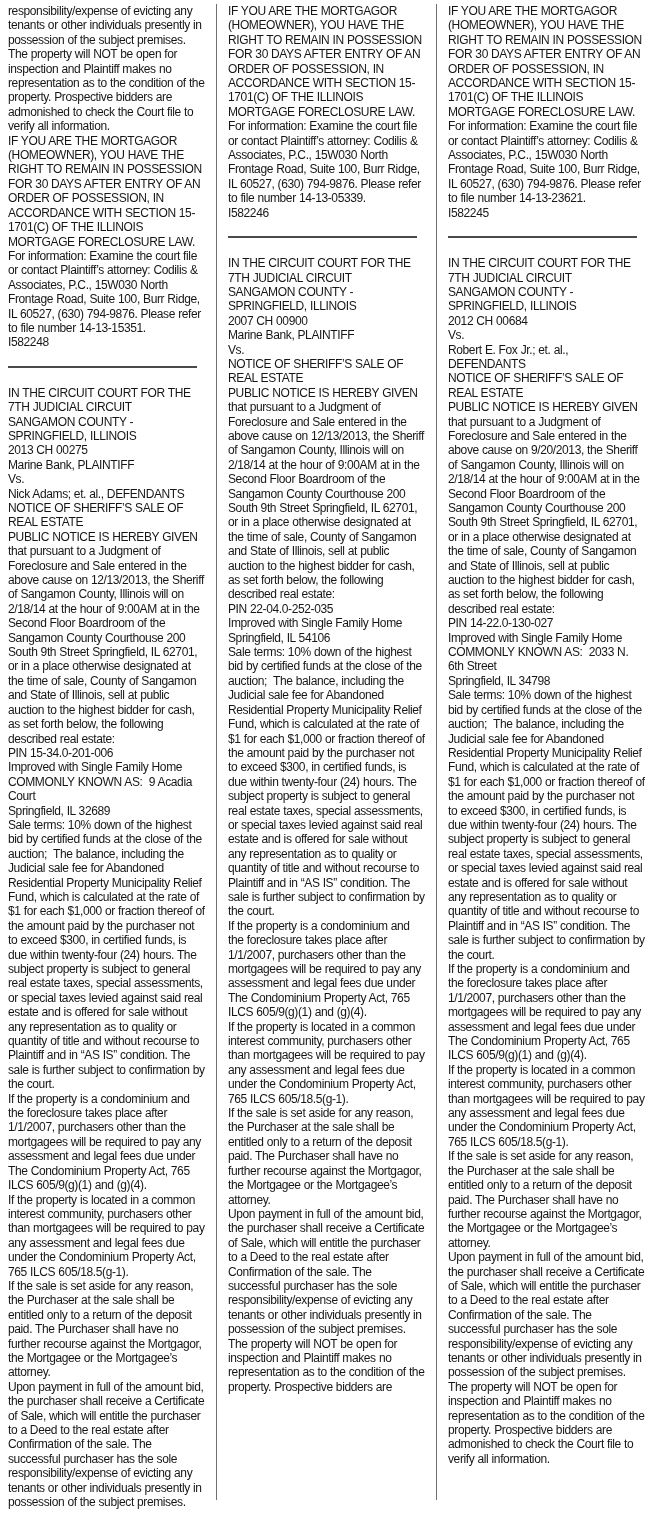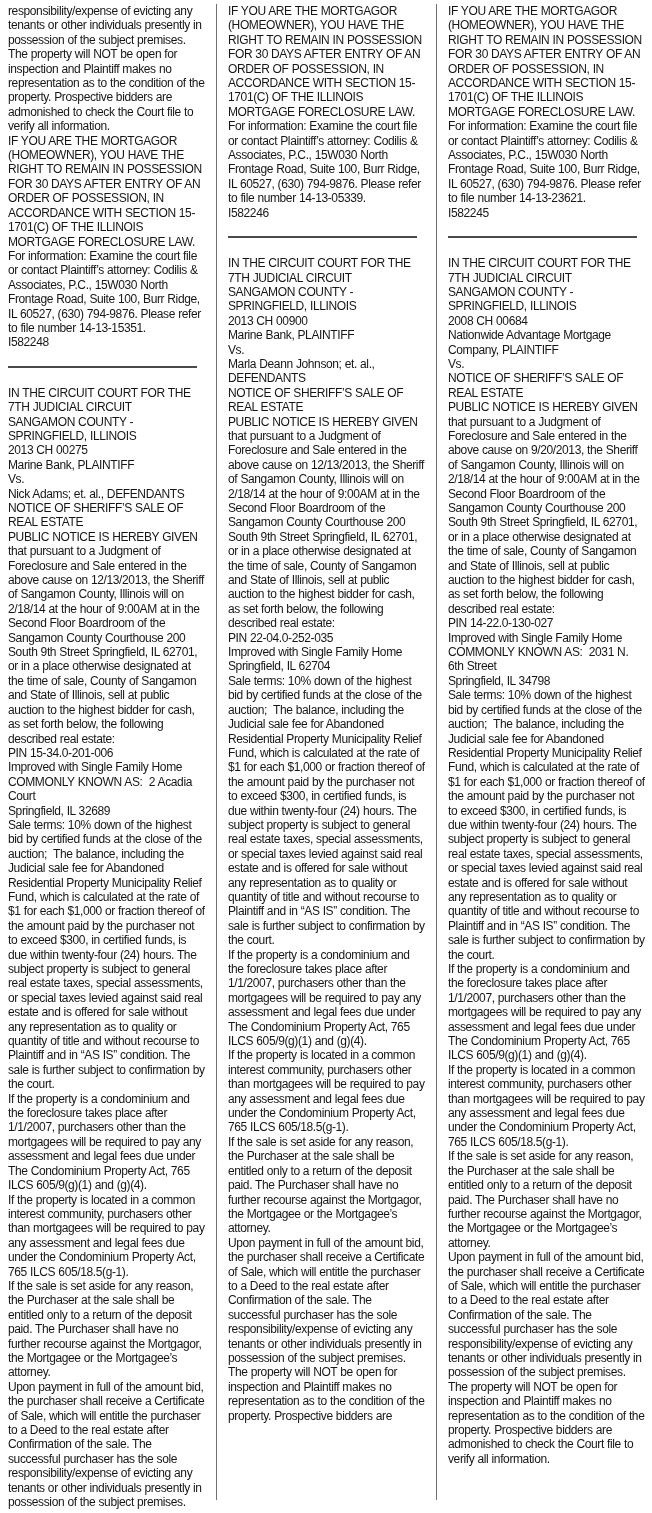--- a/index.html
+++ b/index.html
@@ -58,75 +58,74 @@
         <div class="para">IN THE CIRCUIT COURT FOR THE 7TH JUDICIAL CIRCUIT</div>
         <div class="para">SANGAMON COUNTY - SPRINGFIELD, ILLINOIS</div>
         <div class="para">2013 CH 00275</div>
         <div class="para">Marine Bank, PLAINTIFF</div>
         <div class="para">Vs.</div>
         <div class="para">Nick Adams; et. al., DEFENDANTS</div>
         <div class="para">NOTICE OF SHERIFF’S SALE OF REAL ESTATE</div>
         <div class="para">PUBLIC NOTICE IS HEREBY GIVEN that pursuant to a Judgment of Foreclosure and Sale entered in the above cause on 12/13/2013, the Sheriff of Sangamon County, Illinois will on 2/18/14 at the hour of 9:00AM at in the Second Floor Boardroom of the Sangamon County Courthouse 200 South 9th Street Springfield, IL 62701, or in a place otherwise designated at the time of sale, County of Sangamon and State of Illinois, sell at public auction to the highest bidder for cash, as set forth below, the following described real estate:</div>
         <div class="para">PIN 15-34.0-201-006</div>
         <div class="para">Improved with Single Family Home</div>
-        <div class="para">COMMONLY KNOWN AS:  2 Acadia Court</div>
+        <div class="para">COMMONLY KNOWN AS:  9 Acadia Court</div>
         <div class="para">Springfield, IL 32689</div>
         <div class="para">Sale terms: 10% down of the highest bid by certified funds at the close of the auction;  The balance, including the Judicial sale fee for Abandoned Residential Property Municipality Relief Fund, which is calculated at the rate of $1 for each $1,000 or fraction thereof of the amount paid by the purchaser not to exceed $300, in certified funds, is due within twenty-four (24) hours. The subject property is subject to general real estate taxes, special assessments, or special taxes levied against said real estate and is offered for sale without any representation as to quality or quantity of title and without recourse to Plaintiff and in “AS IS” condition. The sale is further subject to confirmation by the court.</div>
         <div class="para">If the property is a condominium and the foreclosure takes place after 1/1/2007, purchasers other than the mortgagees will be required to pay any assessment and legal fees due under The Condominium Property Act, 765 ILCS 605/9(g)(1) and (g)(4).</div>
         <div class="para">If the property is located in a common interest community, purchasers other than mortgagees will be required to pay any assessment and legal fees due under the Condominium Property Act, 765 ILCS 605/18.5(g-1).</div>
         <div class="para">If the sale is set aside for any reason, the Purchaser at the sale shall be entitled only to a return of the deposit paid. The Purchaser shall have no further recourse against the Mortgagor, the Mortgagee or the Mortgagee’s attorney.</div>
         <div class="para">Upon payment in full of the amount bid, the purchaser shall receive a Certificate of Sale, which will entitle the purchaser to a Deed to the real estate after Confirmation of the sale. The successful purchaser has the sole responsibility/expense of evicting any tenants or other individuals presently in possession of the subject premises. The property will NOT be open for</div>
       </div>
     </div>
   <div class="sep"></div>
   <div class="col">
       <div>
         <div class="para">IF YOU ARE THE MORTGAGOR (HOMEOWNER), YOU HAVE THE RIGHT TO REMAIN IN POSSESSION FOR 30 DAYS AFTER ENTRY OF AN ORDER OF POSSESSION, IN ACCORDANCE WITH SECTION 15-1701(C) OF THE ILLINOIS MORTGAGE FORECLOSURE LAW.</div>
         <div class="para">For information: Examine the court file or contact Plaintiff’s attorney: Codilis &amp; Associates, P.C., 15W030 North Frontage Road, Suite 100, Burr Ridge, IL 60527, (630) 794-9876. Please refer to file number 14-13-05339.</div>
         <div class="para">I582246</div>
       </div>
       <div class="rule"></div>
       <div>
         <div class="para">IN THE CIRCUIT COURT FOR THE 7TH JUDICIAL CIRCUIT</div>
         <div class="para">SANGAMON COUNTY - SPRINGFIELD, ILLINOIS</div>
-        <div class="para">2013 CH 00900</div>
+        <div class="para">2007 CH 00900</div>
         <div class="para">Marine Bank, PLAINTIFF</div>
         <div class="para">Vs.</div>
-        <div class="para">Marla Deann Johnson; et. al., DEFENDANTS</div>
         <div class="para">NOTICE OF SHERIFF’S SALE OF REAL ESTATE</div>
         <div class="para">PUBLIC NOTICE IS HEREBY GIVEN that pursuant to a Judgment of Foreclosure and Sale entered in the above cause on 12/13/2013, the Sheriff of Sangamon County, Illinois will on 2/18/14 at the hour of 9:00AM at in the Second Floor Boardroom of the Sangamon County Courthouse 200 South 9th Street Springfield, IL 62701, or in a place otherwise designated at the time of sale, County of Sangamon and State of Illinois, sell at public auction to the highest bidder for cash, as set forth below, the following described real estate:</div>
         <div class="para">PIN 22-04.0-252-035</div>
         <div class="para">Improved with Single Family Home</div>
-        <div class="para">Springfield, IL 62704</div>
+        <div class="para">Springfield, IL 54106</div>
         <div class="para">Sale terms: 10% down of the highest bid by certified funds at the close of the auction;  The balance, including the Judicial sale fee for Abandoned Residential Property Municipality Relief Fund, which is calculated at the rate of $1 for each $1,000 or fraction thereof of the amount paid by the purchaser not to exceed $300, in certified funds, is due within twenty-four (24) hours. The subject property is subject to general real estate taxes, special assessments, or special taxes levied against said real estate and is offered for sale without any representation as to quality or quantity of title and without recourse to Plaintiff and in “AS IS” condition. The sale is further subject to confirmation by the court.</div>
         <div class="para">If the property is a condominium and the foreclosure takes place after 1/1/2007, purchasers other than the mortgagees will be required to pay any assessment and legal fees due under The Condominium Property Act, 765 ILCS 605/9(g)(1) and (g)(4).</div>
         <div class="para">If the property is located in a common interest community, purchasers other than mortgagees will be required to pay any assessment and legal fees due under the Condominium Property Act, 765 ILCS 605/18.5(g-1).</div>
         <div class="para">If the sale is set aside for any reason, the Purchaser at the sale shall be entitled only to a return of the deposit paid. The Purchaser shall have no further recourse against the Mortgagor, the Mortgagee or the Mortgagee’s attorney.</div>
         <div class="para">Upon payment in full of the amount bid, the purchaser shall receive a Certificate of Sale, which will entitle the purchaser to a Deed to the real estate after Confirmation of the sale. The successful purchaser has the sole responsibility/expense of evicting any tenants or other individuals presently in possession of the subject premises. The property will NOT be open for inspection and Plaintiff makes no representation as to the condition of the property. Prospective bidders are</div>
       </div>
     </div>
   <div class="sep"></div>
   <div class="col">
       <div>
         <div class="para">IF YOU ARE THE MORTGAGOR (HOMEOWNER), YOU HAVE THE RIGHT TO REMAIN IN POSSESSION FOR 30 DAYS AFTER ENTRY OF AN ORDER OF POSSESSION, IN ACCORDANCE WITH SECTION 15-1701(C) OF THE ILLINOIS MORTGAGE FORECLOSURE LAW.</div>
         <div class="para">For information: Examine the court file or contact Plaintiff’s attorney: Codilis &amp; Associates, P.C., 15W030 North Frontage Road, Suite 100, Burr Ridge, IL 60527, (630) 794-9876. Please refer to file number 14-13-23621.</div>
         <div class="para">I582245</div>
       </div>
       <div class="rule"></div>
       <div>
         <div class="para">IN THE CIRCUIT COURT FOR THE 7TH JUDICIAL CIRCUIT</div>
         <div class="para">SANGAMON COUNTY - SPRINGFIELD, ILLINOIS</div>
-        <div class="para">2008 CH 00684</div>
-        <div class="para">Nationwide Advantage Mortgage Company, PLAINTIFF</div>
+        <div class="para">2012 CH 00684</div>
         <div class="para">Vs.</div>
+        <div class="para">Robert E. Fox Jr.; et. al., DEFENDANTS</div>
         <div class="para">NOTICE OF SHERIFF’S SALE OF REAL ESTATE</div>
         <div class="para">PUBLIC NOTICE IS HEREBY GIVEN that pursuant to a Judgment of Foreclosure and Sale entered in the above cause on 9/20/2013, the Sheriff of Sangamon County, Illinois will on 2/18/14 at the hour of 9:00AM at in the Second Floor Boardroom of the Sangamon County Courthouse 200 South 9th Street Springfield, IL 62701, or in a place otherwise designated at the time of sale, County of Sangamon and State of Illinois, sell at public auction to the highest bidder for cash, as set forth below, the following described real estate:</div>
         <div class="para">PIN 14-22.0-130-027</div>
         <div class="para">Improved with Single Family Home</div>
-        <div class="para">COMMONLY KNOWN AS:  2031 N. 6th Street</div>
+        <div class="para">COMMONLY KNOWN AS:  2033 N. 6th Street</div>
         <div class="para">Springfield, IL 34798</div>
         <div class="para">Sale terms: 10% down of the highest bid by certified funds at the close of the auction;  The balance, including the Judicial sale fee for Abandoned Residential Property Municipality Relief Fund, which is calculated at the rate of $1 for each $1,000 or fraction thereof of the amount paid by the purchaser not to exceed $300, in certified funds, is due within twenty-four (24) hours. The subject property is subject to general real estate taxes, special assessments, or special taxes levied against said real estate and is offered for sale without any representation as to quality or quantity of title and without recourse to Plaintiff and in “AS IS” condition. The sale is further subject to confirmation by the court.</div>
         <div class="para">If the property is a condominium and the foreclosure takes place after 1/1/2007, purchasers other than the mortgagees will be required to pay any assessment and legal fees due under The Condominium Property Act, 765 ILCS 605/9(g)(1) and (g)(4).</div>
         <div class="para">If the property is located in a common interest community, purchasers other than mortgagees will be required to pay any assessment and legal fees due under the Condominium Property Act, 765 ILCS 605/18.5(g-1).</div>
         <div class="para">If the sale is set aside for any reason, the Purchaser at the sale shall be entitled only to a return of the deposit paid. The Purchaser shall have no further recourse against the Mortgagor, the Mortgagee or the Mortgagee’s attorney.</div>
         <div class="para">Upon payment in full of the amount bid, the purchaser shall receive a Certificate of Sale, which will entitle the purchaser to a Deed to the real estate after Confirmation of the sale. The successful purchaser has the sole responsibility/expense of evicting any tenants or other individuals presently in possession of the subject premises. The property will NOT be open for inspection and Plaintiff makes no representation as to the condition of the property. Prospective bidders are admonished to check the Court file to verify all information.</div>
       </div>
     </div>
 </div>
 

